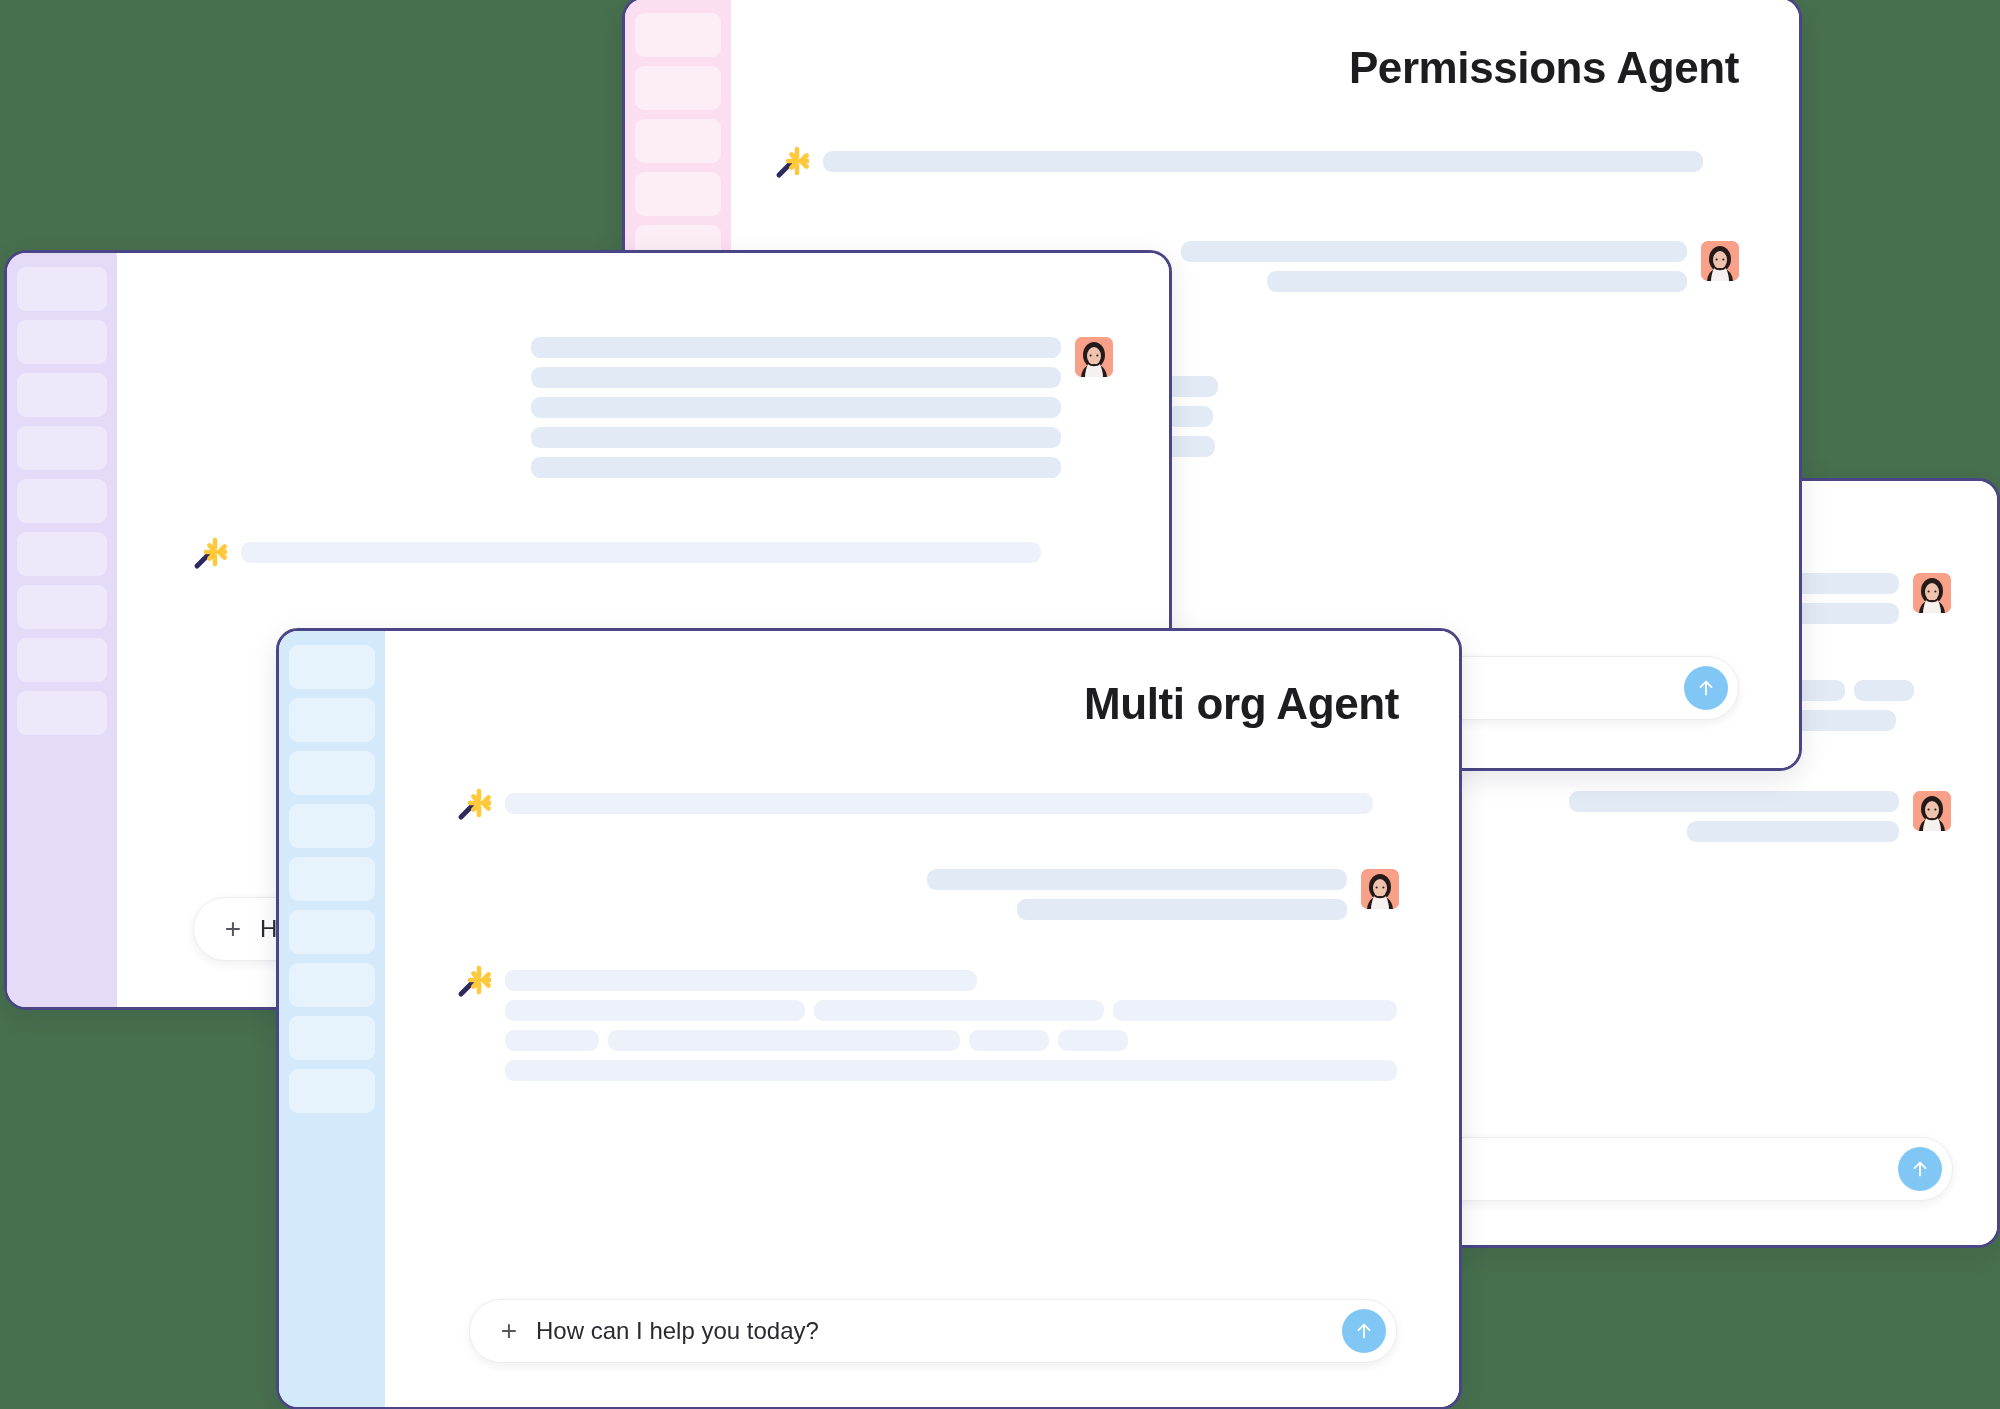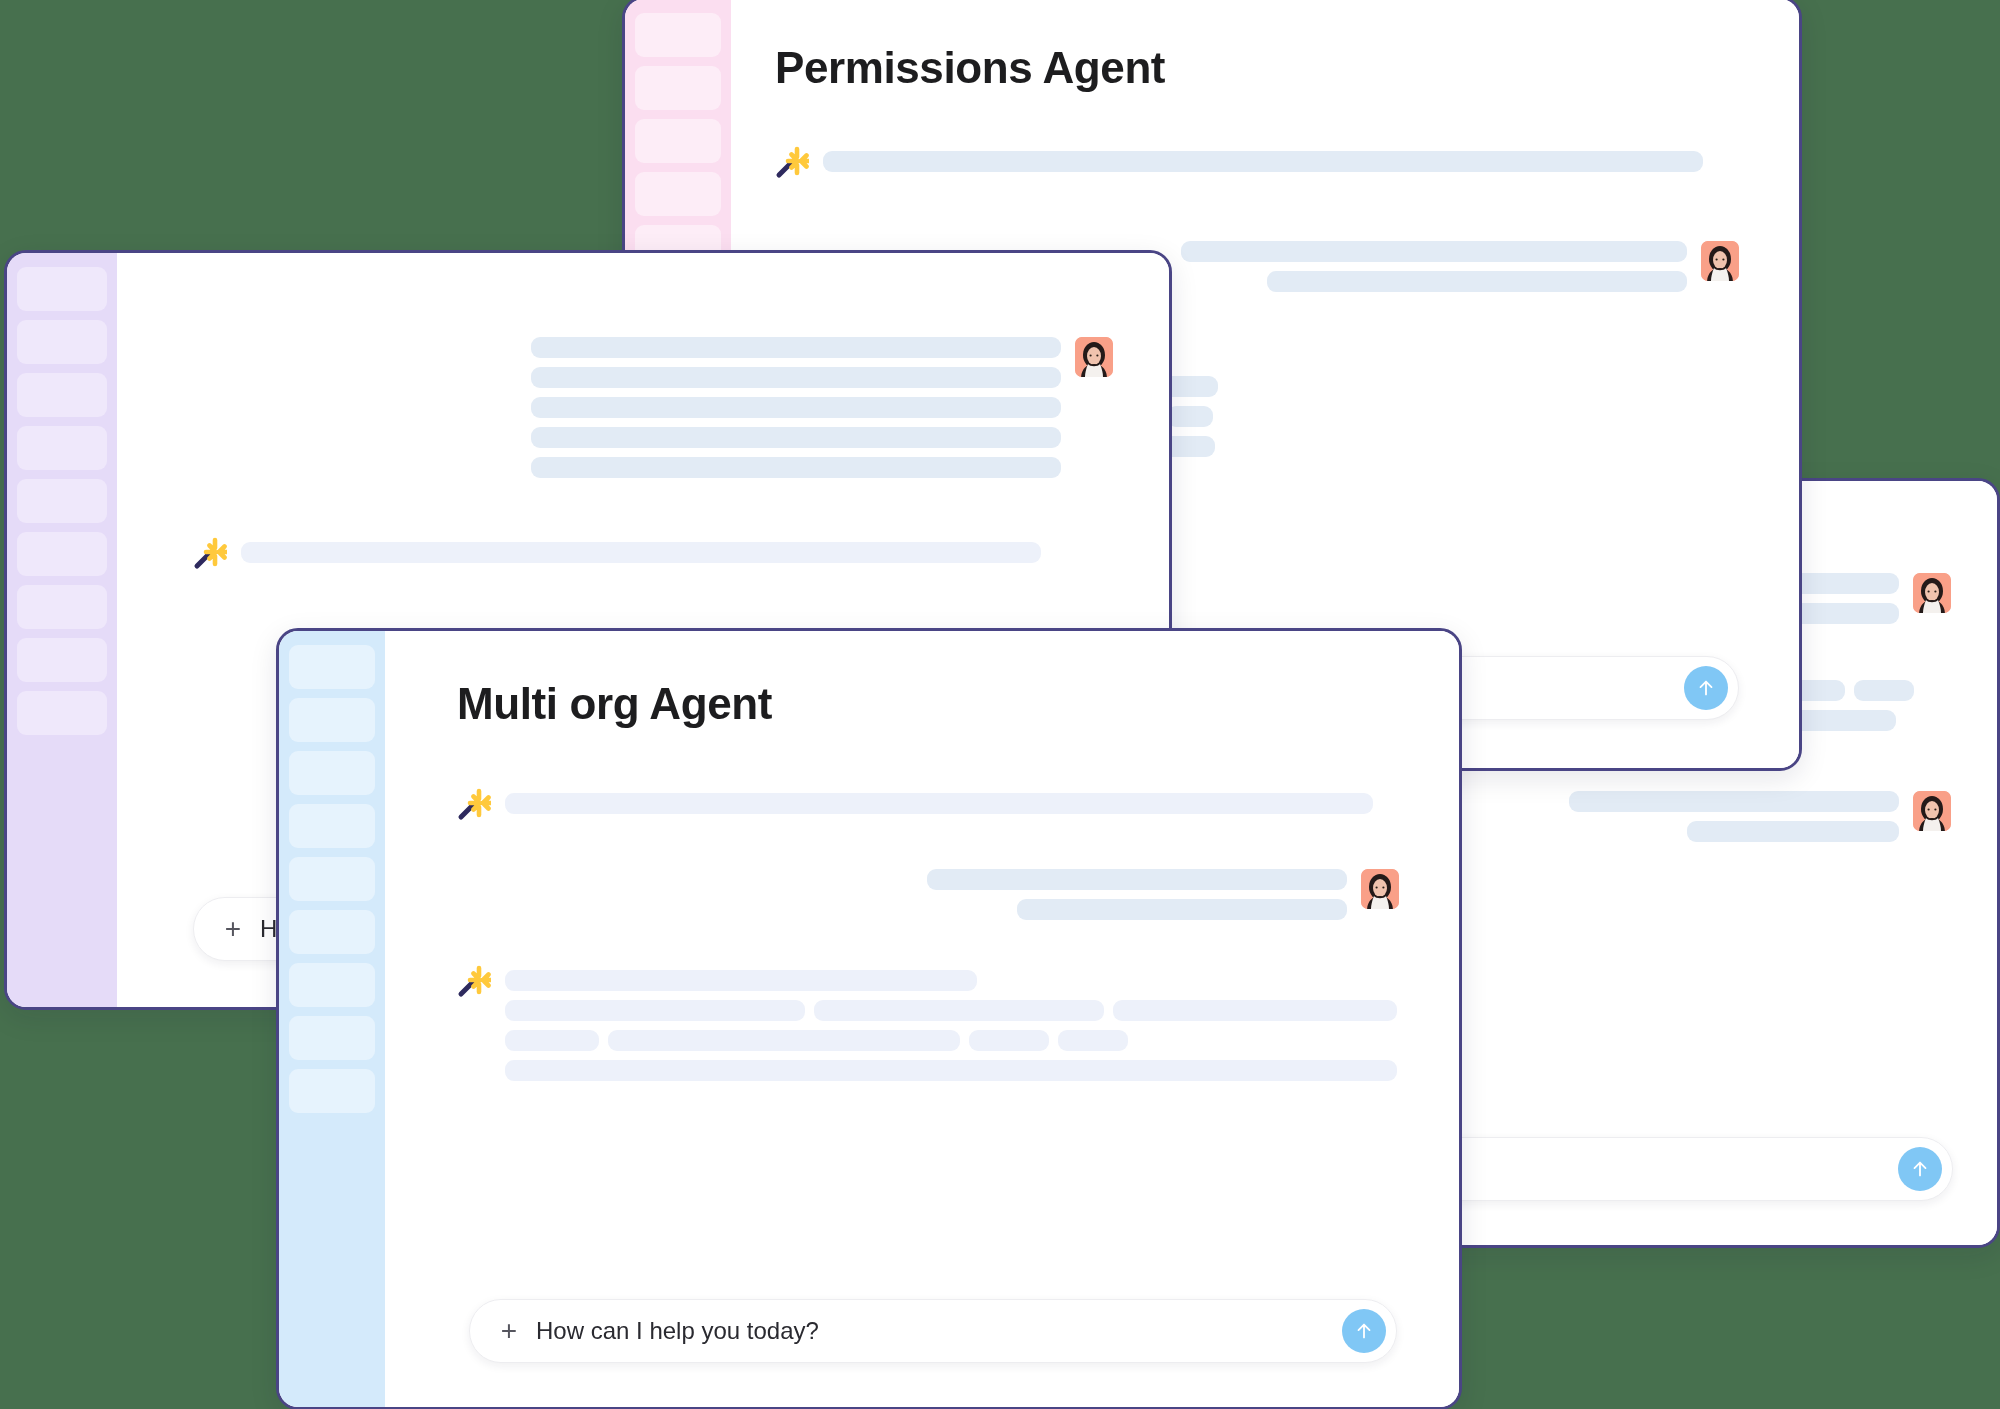--- a/index.html
+++ b/index.html
@@ -14,21 +14,21 @@
 
   
   .card {
     position: absolute;
     background: #ffffff;
     border: 3px solid #4A4585;
     border-radius: 22px;
     overflow: hidden;
     box-shadow: 0 8px 28px rgba(20,20,50,.10);
   }
-  .card-inner { position:absolute; inset:0; display:flex; }
+  .card-inner { position:absolute; inset:0; display:flex;text-align:right; }
 
   
   .sidebar {
     flex: 0 0 auto;
     padding: 14px 10px 0 10px;
     display: flex;
     flex-direction: column;
     gap: 9px;
     align-items: stretch;
     border-top-left-radius: 14px;

